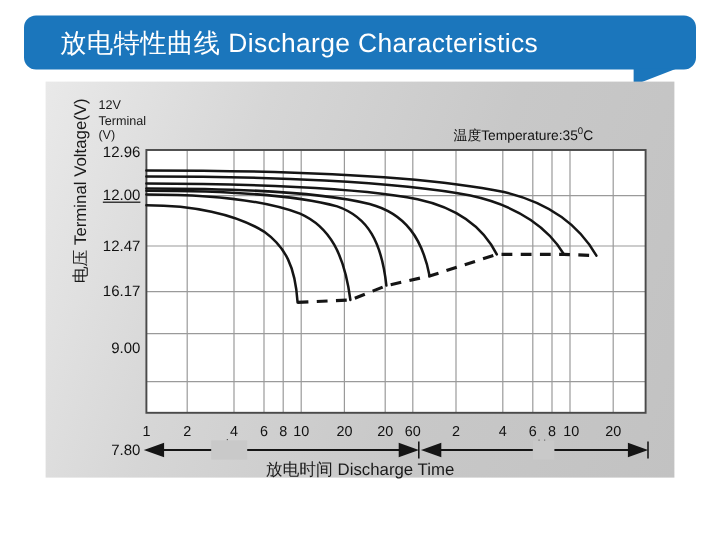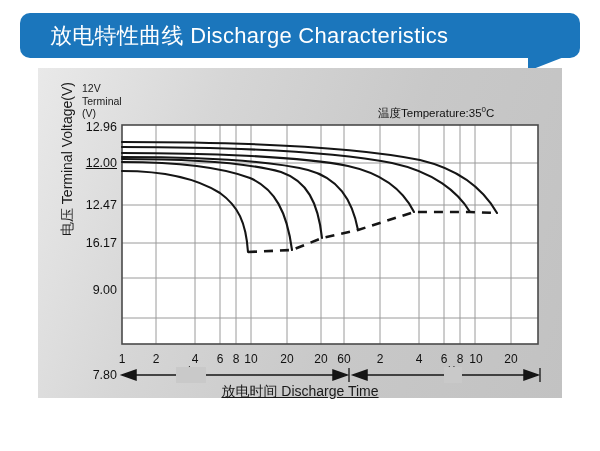--- a/index.html
+++ b/index.html
@@ -40,21 +40,21 @@
   #unit-header{
     position:absolute;left:82px;top:82px;width:58px;text-align:left;
     font-size:10.5px;line-height:12.5px;color:#1a1a1a;
   }
   #temp-note{
     position:absolute;left:378px;top:105px;font-size:11.5px;color:#111;white-space:nowrap;
   }
   #temp-note sup{font-size:8px;}
   #x-axis-title{
     position:absolute;left:0;top:383px;width:600px;text-align:center;
-    font-size:14px;color:#1a1a1a;text-decoration:underline;
+    font-size:14px;color:#1a1a1a;
   }
   .ylab{
     position:absolute;text-align:right;width:62px;font-size:12.5px;color:#111;
   }
   .xlab{
     position:absolute;text-align:center;width:30px;font-size:12px;color:#111;top:352px;
   }
   .curve-lab{
     position:absolute;font-size:8.5px;color:#000;white-space:nowrap;
   }

